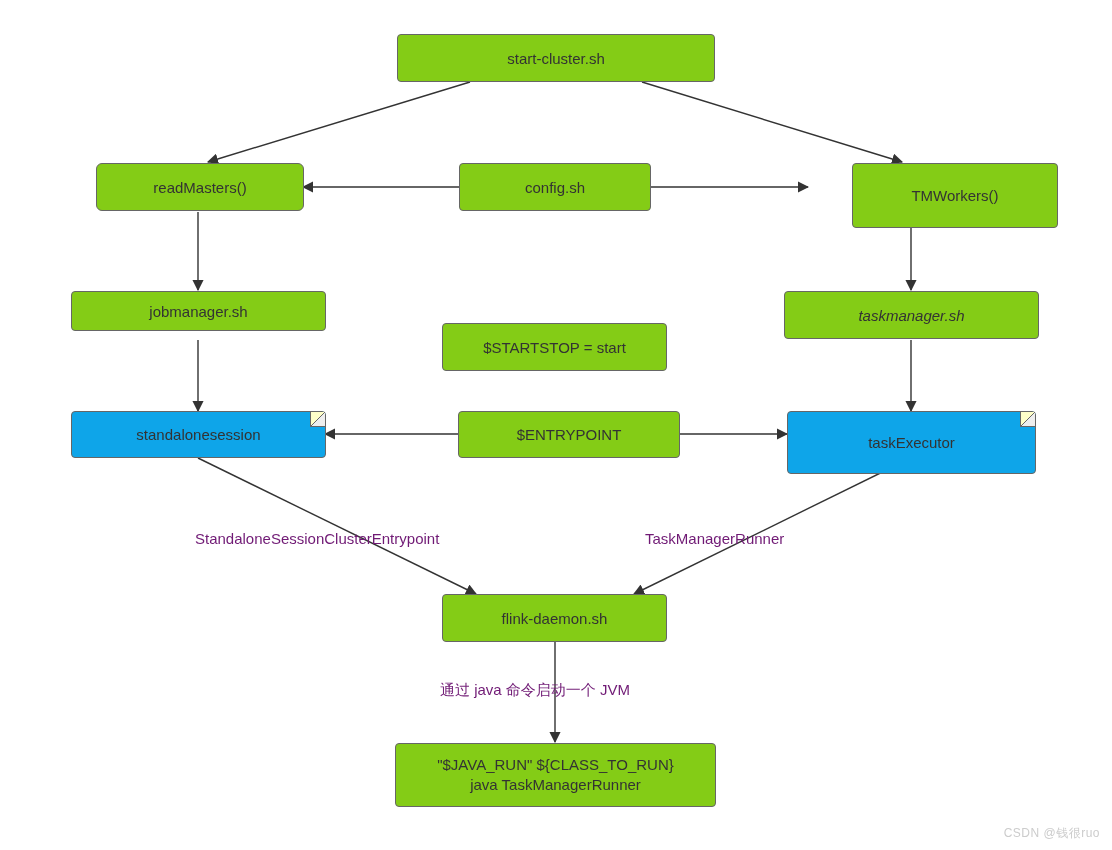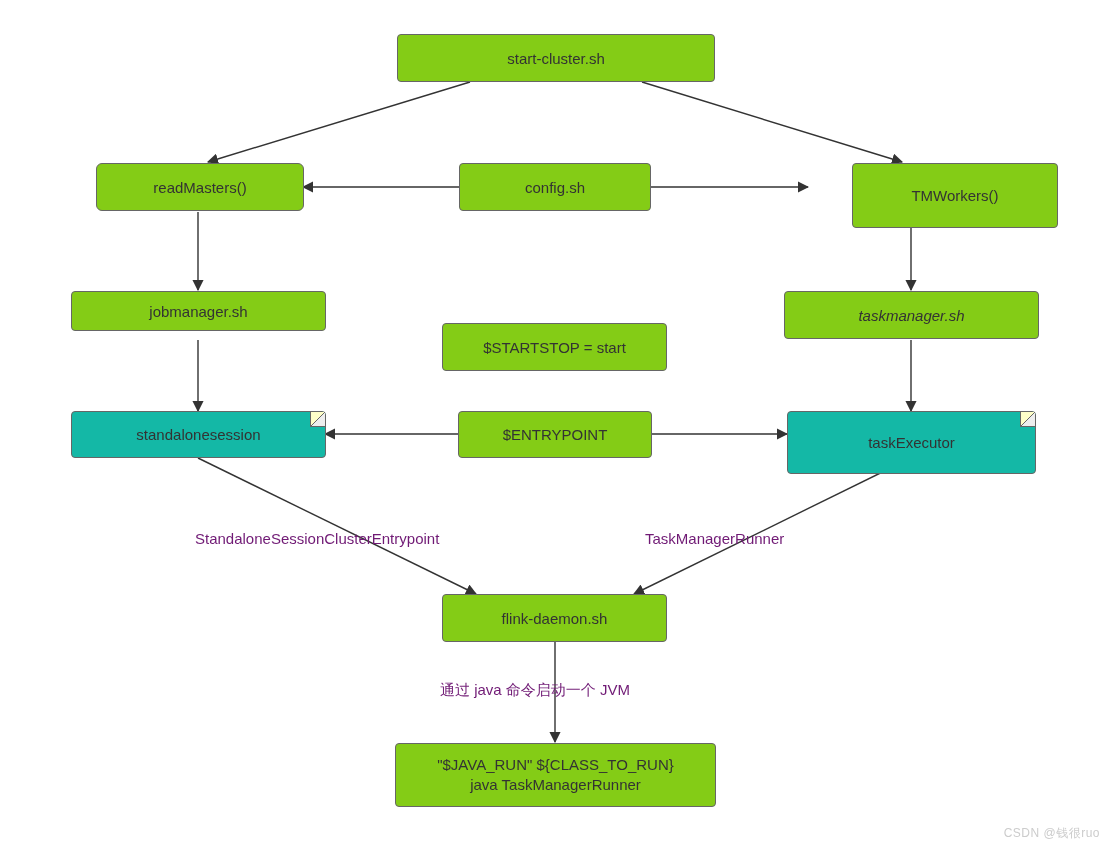--- a/index.html
+++ b/index.html
@@ -20,21 +20,21 @@
     border-radius: 4px;
     background: #84cc16;
     display: flex;
     align-items: center;
     justify-content: center;
     text-align: center;
     box-sizing: border-box;
     padding: 4px 8px;
   }
   .note {
-    background: #14b8a6;
+    background: #0ea5e9;
   }
   .note .fold {
     position: absolute;
     top: 0;
     right: 0;
     width: 14px;
     height: 14px;
     background: linear-gradient(135deg, #ffffc8 0 48%, #666 49% 51%, #eee 52% 100%);
     border-left: 1px solid #666;
     border-bottom: 1px solid #666;
@@ -124,21 +124,21 @@
 
 <div class="node" style="left:442px; top:323px; width:225px; height:48px;">
   <span>$STARTSTOP   = start</span>
 </div>
 
 <div class="node note" style="left:71px; top:411px; width:255px; height:47px;">
   <div class="fold"></div>
   <span>standalonesession</span>
 </div>
 
-<div class="node" style="left:458px; top:411px; width:194px; height:47px;">
+<div class="node" style="left:458px; top:411px; width:222px; height:47px;">
   <span>$ENTRYPOINT</span>
 </div>
 
 <div class="node note" style="left:787px; top:411px; width:249px; height:63px;">
   <div class="fold"></div>
   <span>taskExecutor</span>
 </div>
 
 <div class="node" style="left:442px; top:594px; width:225px; height:48px;">
   <span>flink-daemon.sh</span>

